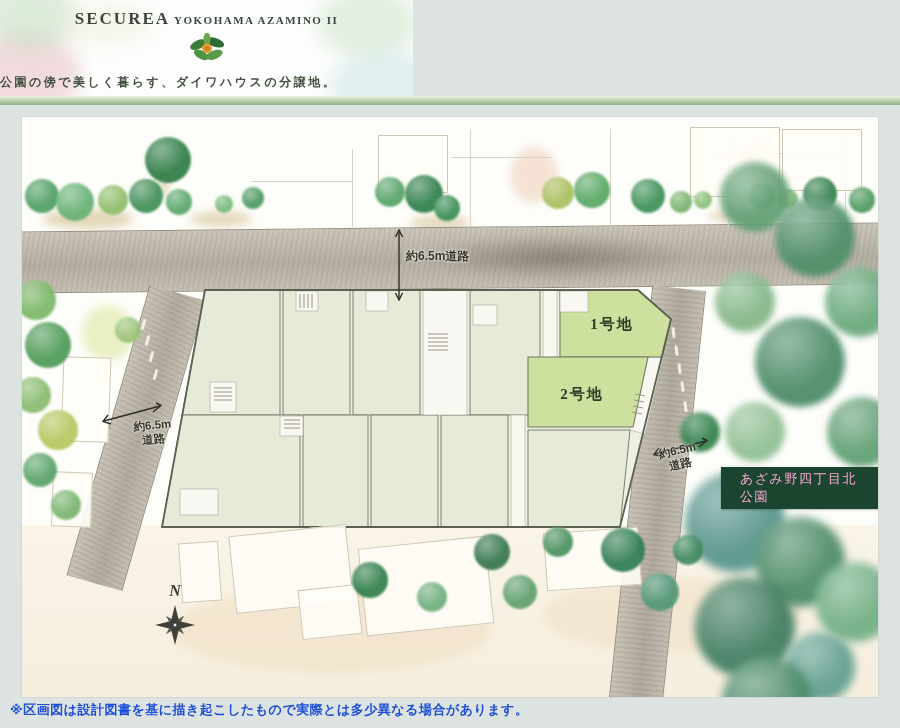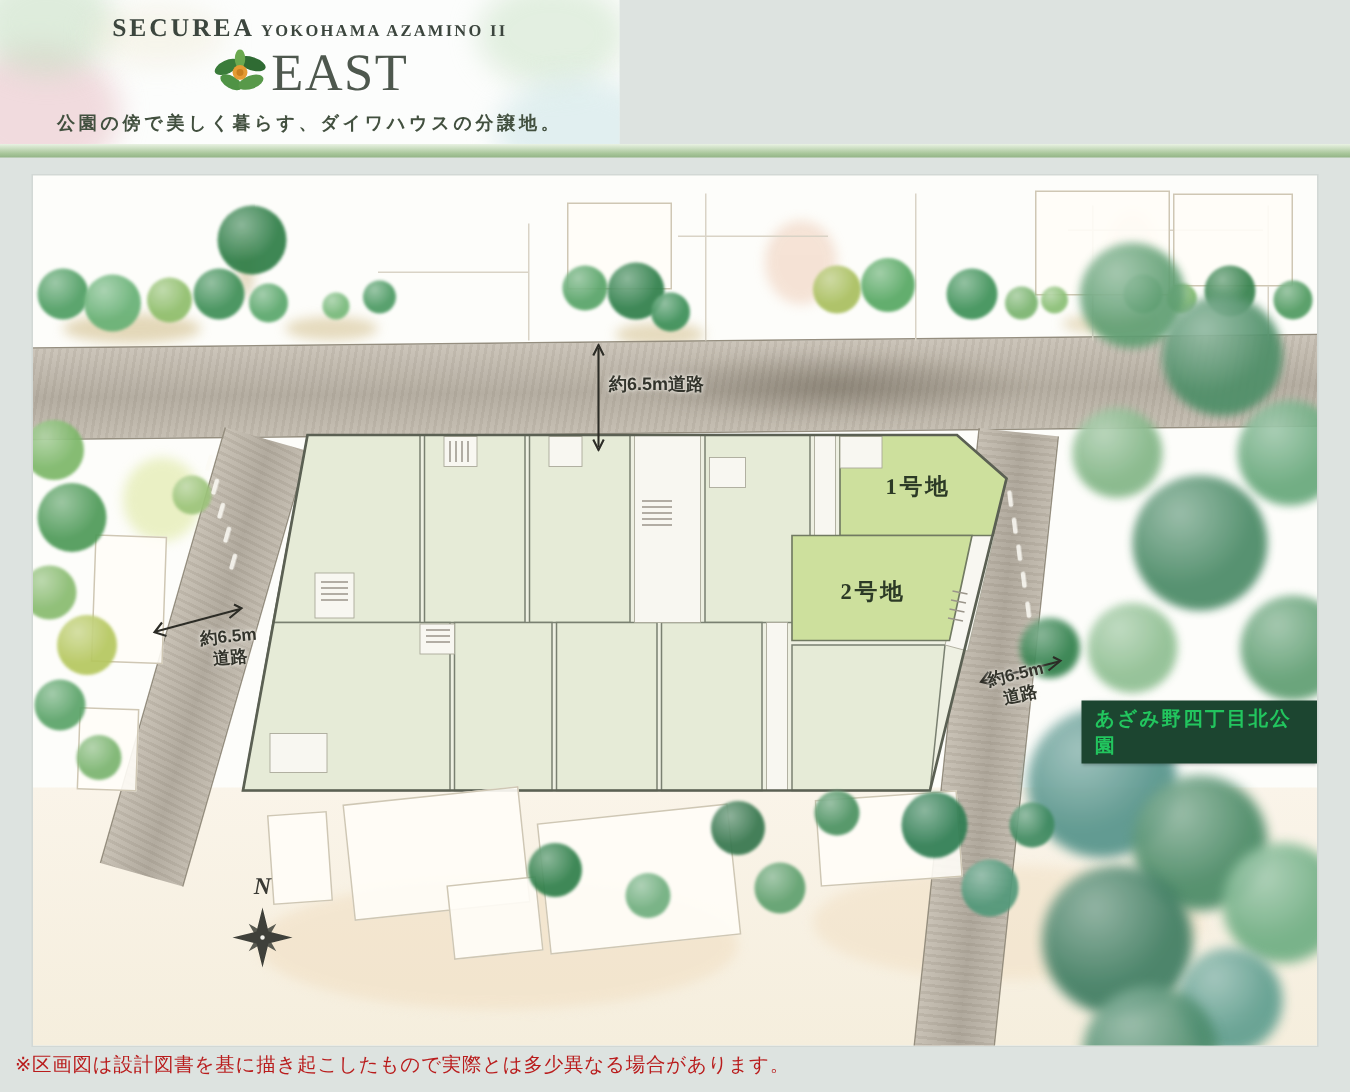--- a/index.html
+++ b/index.html
@@ -30,21 +30,21 @@
   .brand-top .brand-sub { font-size:11px; font-weight:bold; letter-spacing:1.5px; }
   .brand-title {
     position:absolute; left:0; top:28px; width:413px; height:42px;
     display:flex; align-items:center; justify-content:center; gap:2px;
     font-family:"Liberation Serif","DejaVu Serif",serif;
     font-size:35px; color:#4e584e; letter-spacing:1px;
     text-shadow:0 1px 1px rgba(255,255,255,.7);
   }
   .flower { width:36px; height:32px; margin:0 1px; display:inline-block; }
   .tagline {
-    position:absolute; left:0; top:74px; width:413px; text-align:center;
+    position:absolute; left:0; top:74px; width:413px; 
     font-size:12px; font-weight:bold; color:#42503f; letter-spacing:2.5px;
   }
   .header-right {
     position:absolute; left:413px; top:0; width:487px; height:96px;
     background:#474b41;
     background-image:radial-gradient(rgba(255,255,255,.035) 1px, transparent 1px);
     background-size:4px 4px;
     display:flex; align-items:center; justify-content:center;
   }
   .header-right h1 {
@@ -110,32 +110,32 @@
   .map-label {
     position:absolute; z-index:5; color:#33342c; font-weight:bold;
     font-size:11.5px; line-height:1.2; white-space:nowrap;
     text-shadow:0 0 2px rgba(250,248,240,.95),0 0 4px rgba(250,248,240,.8);
   }
   .lbl-top   { left:384px; top:132px; font-size:12px; }
   .lbl-left  { left:98px;  top:302px; width:66px; text-align:center; transform:rotate(-5deg); }
   .lbl-right { left:626px; top:327px; width:62px; text-align:center; transform:rotate(-13deg); }
   .park-label {
     position:absolute; left:699px; top:350px; z-index:5;
-    background:#1c4530; color:#22c55e; padding:3px 9px;
+    background:#1c4530; color:#f9a8d4; padding:3px 19px;
     font-family:"Liberation Serif","DejaVu Serif",serif;
-    font-size:13px; font-weight:bold; letter-spacing:1.5px;
+    font-size:13px; font-weight:normal; letter-spacing:1.5px;
     box-shadow:0 1px 2px rgba(0,0,0,.25);
   }
   .measure { position:absolute; z-index:4; }
   .compass { position:absolute; left:130px; top:464px; z-index:4; }
 
   
   .footer-note {
     position:absolute; left:10px; top:701px; width:880px;
-    font-size:13px; font-weight:normal; color:#b91c1c; letter-spacing:.5px;
+    font-size:13px; font-weight:bold; color:#1d4ed8; letter-spacing:.5px;
   }
 </style>
 </head>
 <body>
 
 <div class="header">
   <div class="header-left">
     <div class="wash w1"></div>
     <div class="wash w2"></div>
     <div class="wash w3"></div>
@@ -148,21 +148,20 @@
     <div class="brand-title">
       <svg class="flower" viewBox="0 0 24 22">
         <ellipse cx="6" cy="8" rx="6" ry="3" fill="#3a7c3a" transform="rotate(-25 6 8)"></ellipse>
         <ellipse cx="17.5" cy="6.5" rx="6.5" ry="3" fill="#2f6b33" transform="rotate(18 17.5 6.5)"></ellipse>
         <ellipse cx="8" cy="15" rx="5.5" ry="2.8" fill="#4f9345" transform="rotate(30 8 15)"></ellipse>
         <ellipse cx="17" cy="15" rx="6" ry="3" fill="#58994a" transform="rotate(-20 17 15)"></ellipse>
         <ellipse cx="12" cy="4.2" rx="2.4" ry="4.4" fill="#6aa84f"></ellipse>
         <circle cx="12" cy="10.5" r="3.4" fill="#e59b33"></circle>
         <circle cx="12" cy="10.5" r="1.6" fill="#c97f1e"></circle>
       </svg>
-      <span>EAST</span>
     </div>
     <div class="tagline">公園の傍で美しく暮らす、ダイワハウスの分譲地。</div>
   </div>
 </div>
 <div class="accent-strip"></div>
 
 <div class="map-panel">
   <div class="ground-bottom"></div>
 
   <div class="road road-top"></div>

